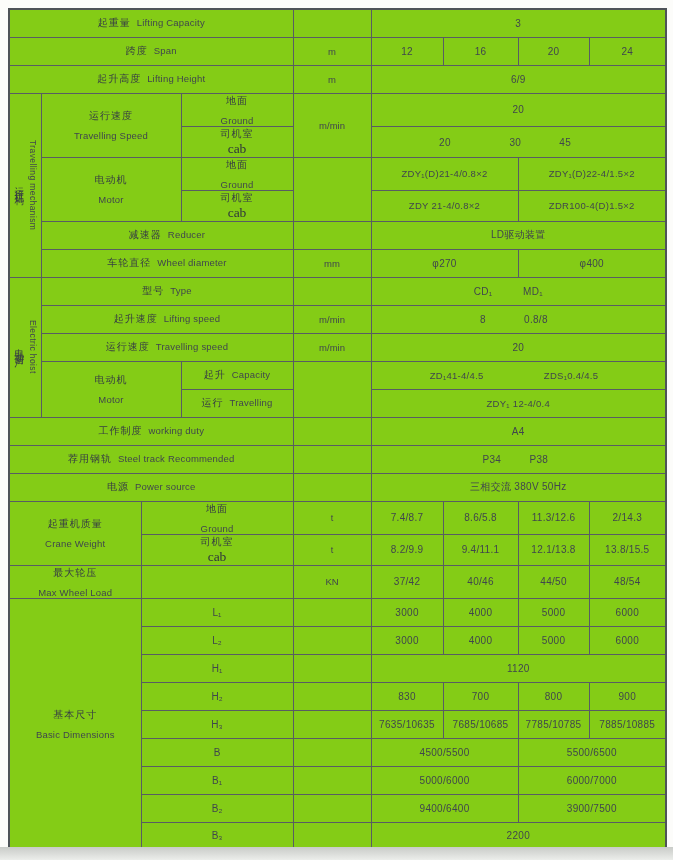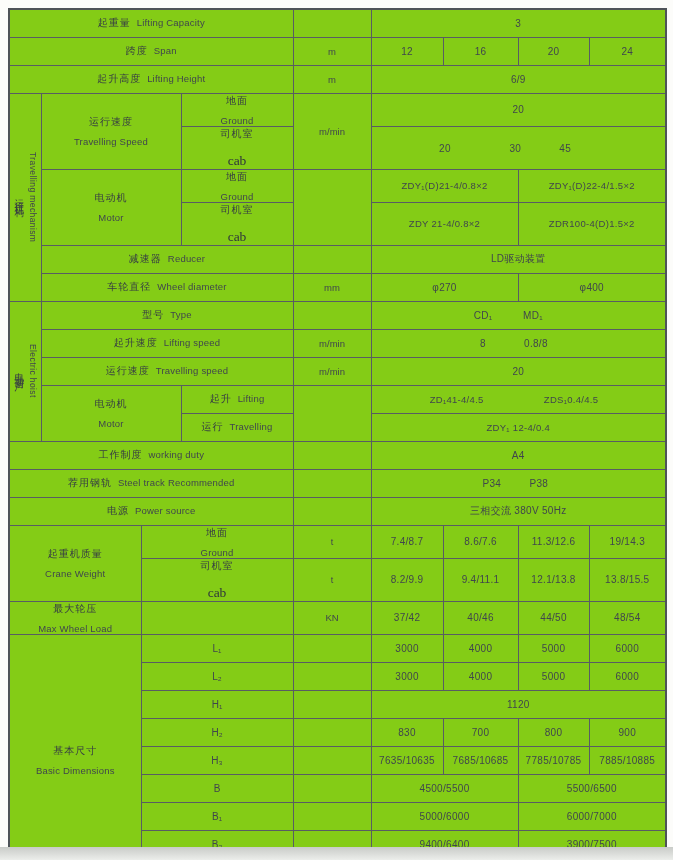--- a/index.html
+++ b/index.html
@@ -30,21 +30,21 @@
     border:1px solid #585d62;
     text-align:center; vertical-align:middle;
     font-size:10px; padding:0 1px; overflow:hidden;
     color:#40464d;
   }
   tr { height:28px; }
   .zh { font-size:10px; letter-spacing:1px; color:#363c44; }
   .en { font-size:9.5px; margin-left:6px; letter-spacing:0.2px; }
   .stack .zh { display:block; letter-spacing:1px; }
   .stack .en { display:block; margin-left:0; margin-top:7px; }
-  .cab-en { display:block; font-family:"Liberation Serif", serif; font-size:13.5px; margin-top:12px; color:#2f353c; }
+  .cab-en { display:block; font-family:"Liberation Serif", serif; font-size:13.5px; margin-top:0; color:#2f353c; }
   .val { font-size:10px; letter-spacing:0.3px; }
   .model { font-size:9.5px; }
   .unit { font-size:9.5px; }
   .unit-t { font-size:9px; }
   .section-cell { padding:2px 0; }
   .vwrap { display:flex; justify-content:center; align-items:center; gap:3px; height:100%; }
   .vzh { writing-mode:vertical-lr; font-size:9.5px; letter-spacing:3px; color:#363c44; }
   .ven { writing-mode:vertical-lr; font-size:8.5px; letter-spacing:0.4px; }
   .pos-cell { position:relative; }
   .abs { position:absolute; top:50%; transform:translate(-50%,-50%); white-space:nowrap; }
@@ -184,21 +184,21 @@
     <td colspan="3"><span class="zh">运行速度</span><span class="en">Travelling speed</span></td>
     <td class="unit">m/min</td>
     <td colspan="4" class="val">20</td>
   </tr>
 
   <tr>
     <td colspan="2" rowspan="2" class="stack">
       <span class="zh">电动机</span>
       <span class="en">Motor</span>
     </td>
-    <td><span class="zh">起升</span><span class="en">Lifting</span></td>
+    <td><span class="zh">起升</span><span class="en">Capacity</span></td>
     <td rowspan="2" class="unit"></td>
     <td colspan="4" class="val model pos-cell">
       <span class="abs" style="left:29%">ZD₁41-4/4.5</span>
       <span class="abs" style="left:68%">ZDS₁0.4/4.5</span>
     </td>
   </tr>
 
   <tr>
     <td><span class="zh">运行</span><span class="en">Travelling</span></td>
     <td colspan="4" class="val model">ZDY₁ 12-4/0.4</td>
@@ -229,23 +229,23 @@
     <td colspan="2" rowspan="2" class="stack">
       <span class="zh">起重机质量</span>
       <span class="en">Crane Weight</span>
     </td>
     <td colspan="2" class="stack">
       <span class="zh">地面</span>
       <span class="en">Ground</span>
     </td>
     <td class="unit unit-t">t</td>
     <td class="val">7.4/8.7</td>
-    <td class="val">8.6/7.6</td>
+    <td class="val">8.6/5.8</td>
     <td class="val">11.3/12.6</td>
-    <td class="val">19/14.3</td>
+    <td class="val">2/14.3</td>
   </tr>
 
   <tr>
     <td colspan="2" class="stack">
       <span class="zh">司机室</span>
       <span class="cab-en">cab</span>
     </td>
     <td class="unit unit-t">t</td>
     <td class="val">8.2/9.9</td>
     <td class="val">9.4/11.1</td>

